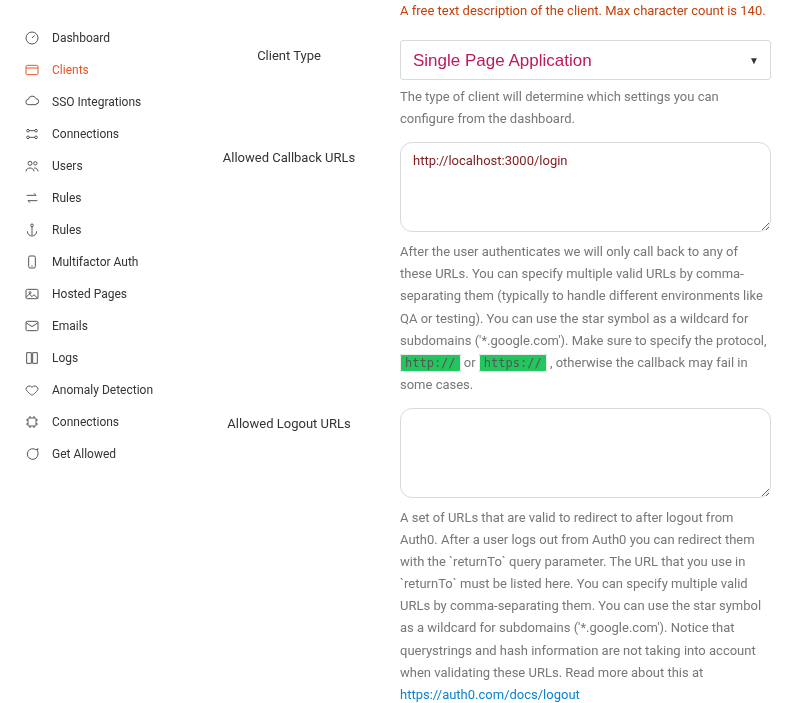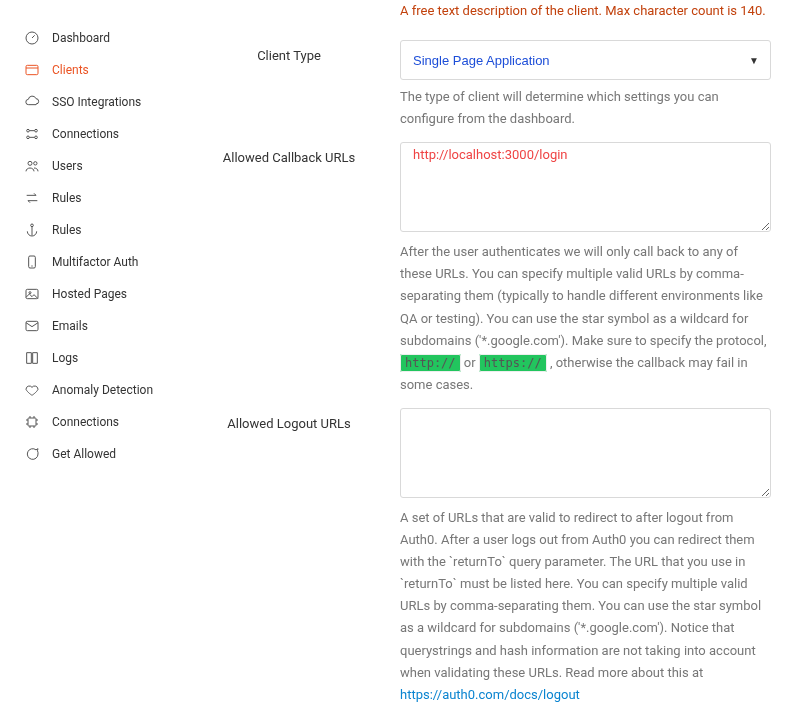--- a/index.html
+++ b/index.html
@@ -15,24 +15,24 @@
     .main { flex: 1; padding: 0 20px 30px 0; }
     .form-row { display: flex; margin-bottom: 12px; }
     .form-label-col { width: 200px; text-align: center; padding-right: 22px; padding-top: 8px; }
     .form-label { font-size: 13px; color: #333; }
     .form-field-col { flex: 1; }
     .helper { font-size: 13px; color: #777; line-height: 1.7; margin-top: 6px; }
     .helper a { color: #0a84d0; text-decoration: none; }
     .helper code { font-family: ui-monospace, Menlo, monospace; background: #22c55e; border: 1px solid #eee; padding: 1px 4px; border-radius: 2px; font-size: 12px; color: #555; }
 
     .select-wrap { position: relative; }
-    select { width: 100%; height: 40px; padding: 0 12px; border: 1px solid #d9d9d9; border-radius: 3px; background: #fff; font-size: 13px; color: #1d4ed8; appearance: none; -webkit-appearance: none; }
+    select { width: 100%; height: 40px; padding: 0 12px; border: 1px solid #d9d9d9; border-radius: 3px; background: #fff; font-size: 17px; color: #be185d; appearance: none; -webkit-appearance: none; }
     .select-caret { position: absolute; right: 12px; top: 50%; transform: translateY(-50%); pointer-events: none; font-size: 10px; color: #333; }
 
-    textarea { width: 100%; min-height: 90px; padding: 4px 12px; border: 1px solid #d9d9d9; border-radius: 3px; font-family: inherit; font-size: 13px; color: #ef4444; resize: both; }
+    textarea { width: 100%; min-height: 90px; padding: 10px 12px; border: 1px solid #d9d9d9; border-radius: 12px; font-family: inherit; font-size: 13px; color: #7f1d1d; resize: both; }
     textarea.logout { min-height: 90px; }
 
     .first-helper { margin-left: 200px; padding-left: 0; font-size: 13px; color: #c2410c; line-height: 1.7; margin-bottom: 18px; }
   </style>
 </head>
 <body>
 
 <nav class="sidebar">
   <div class="nav-item">
     <span class="icon">

